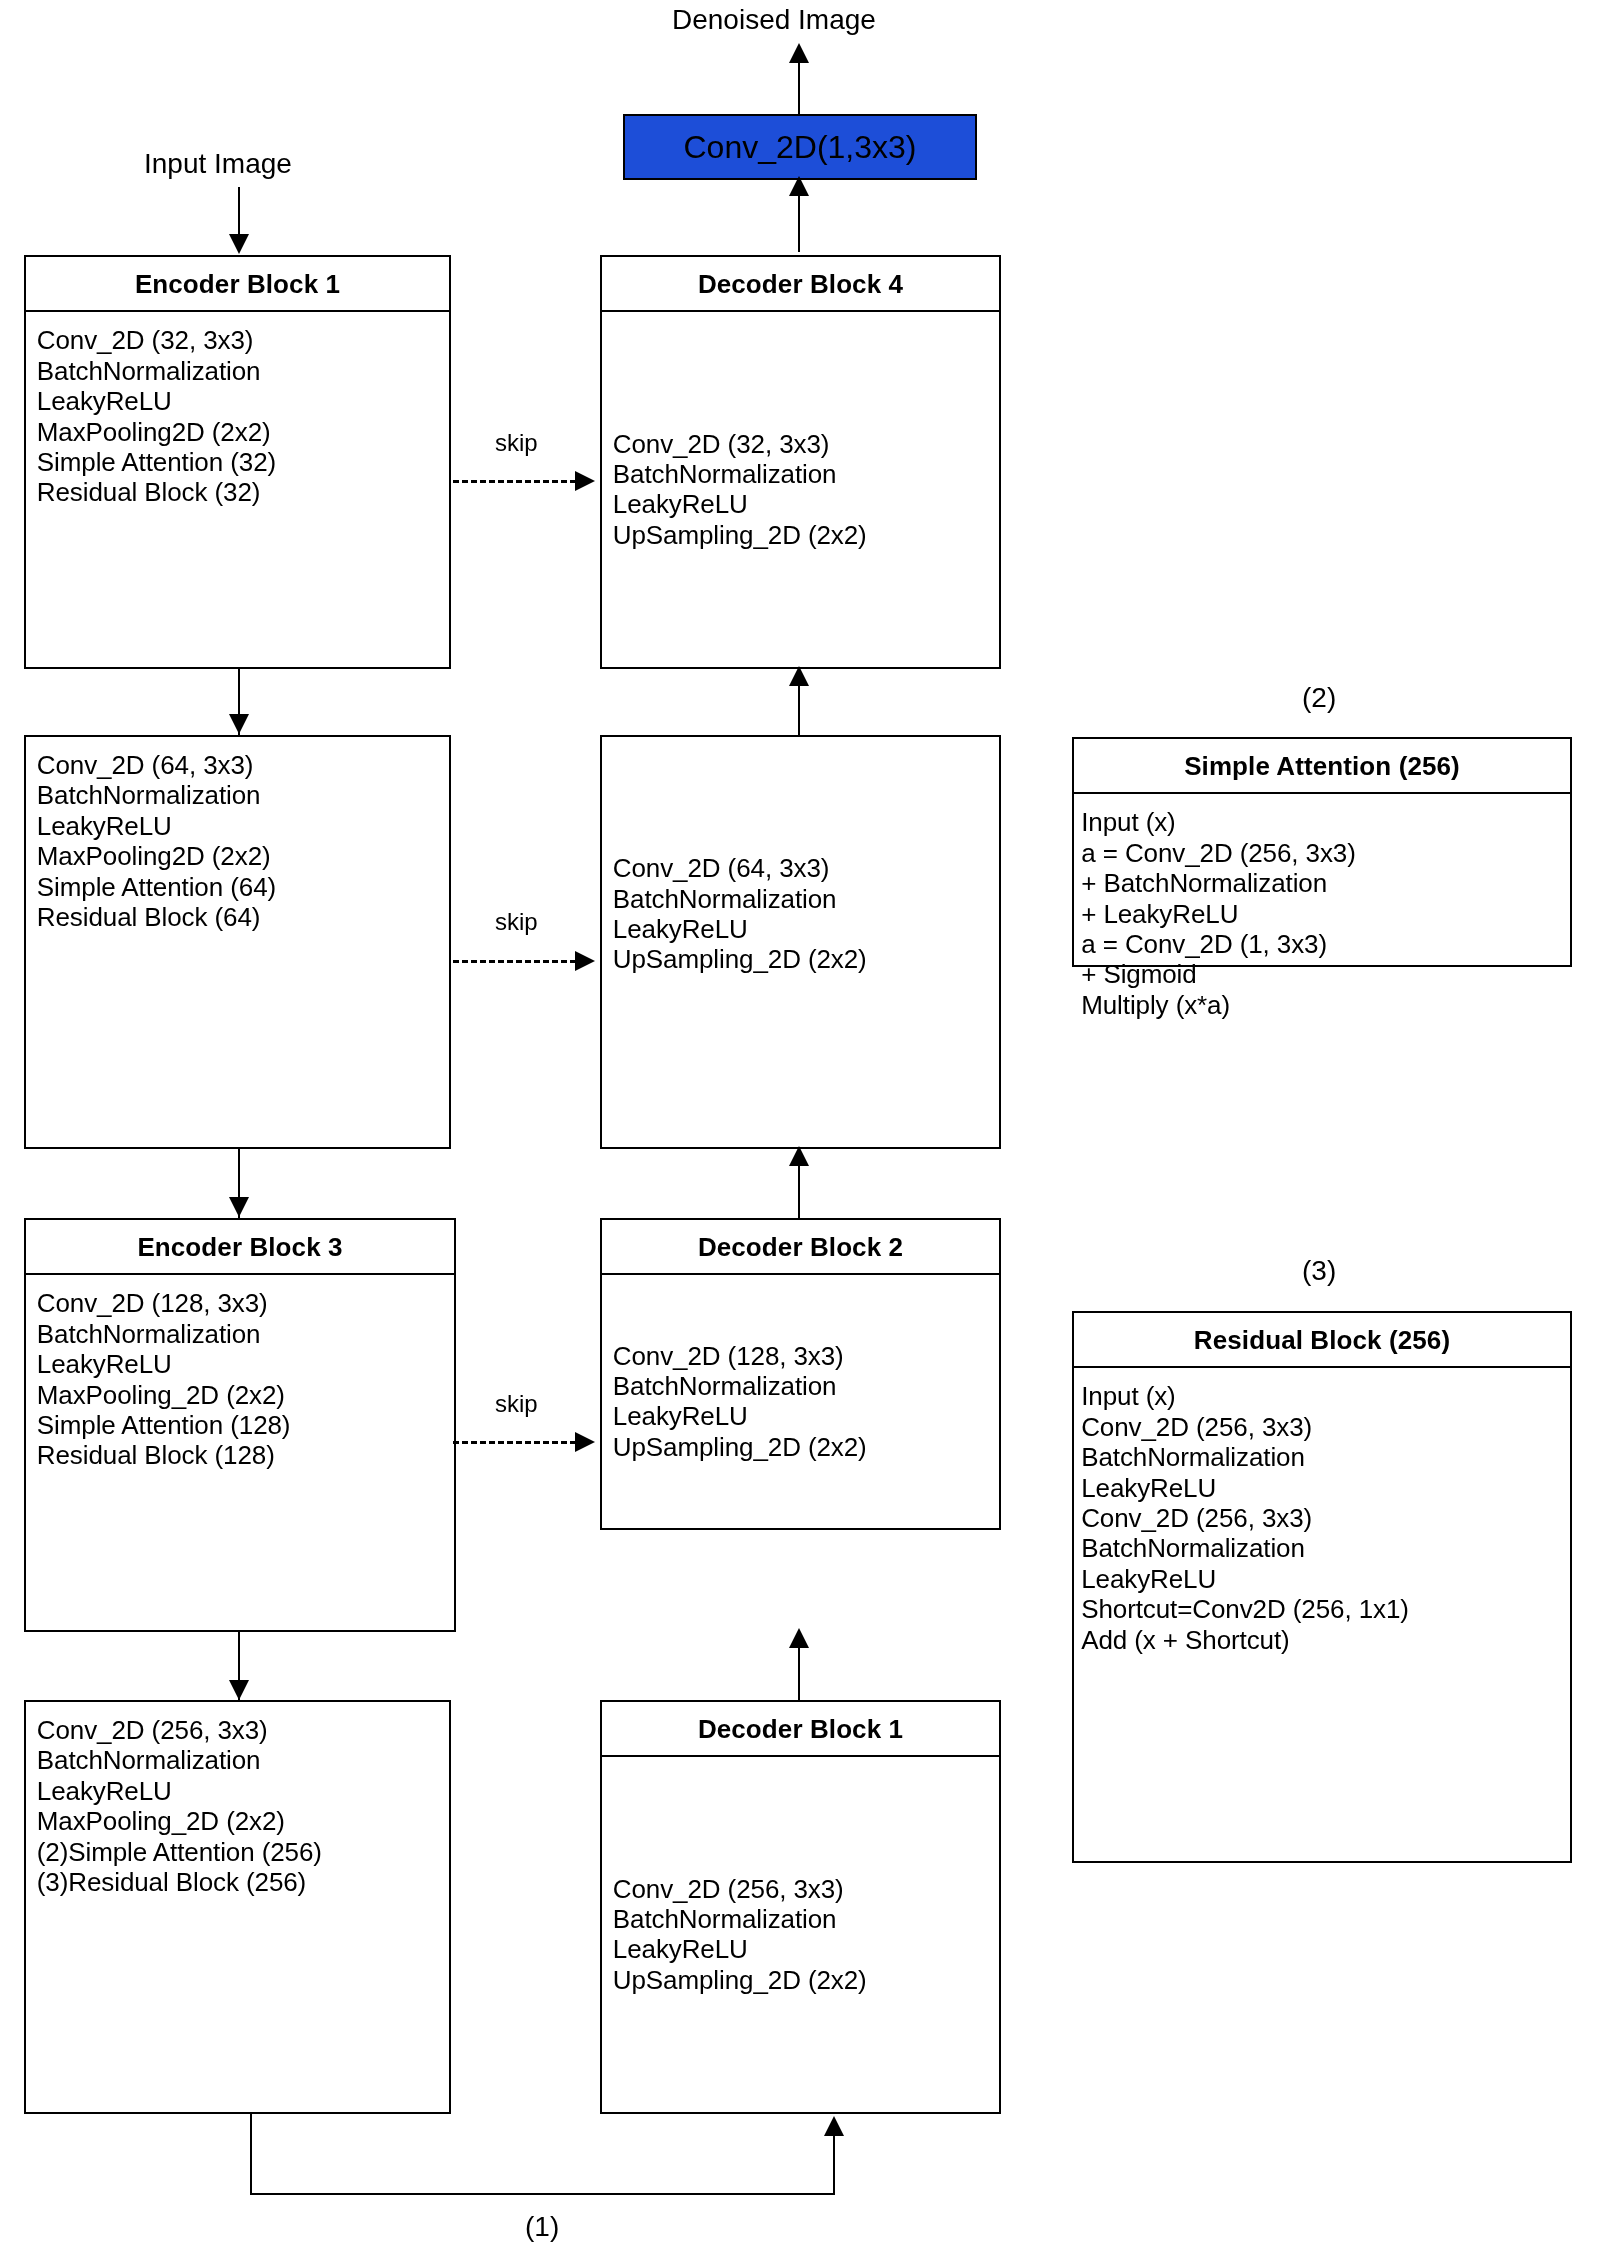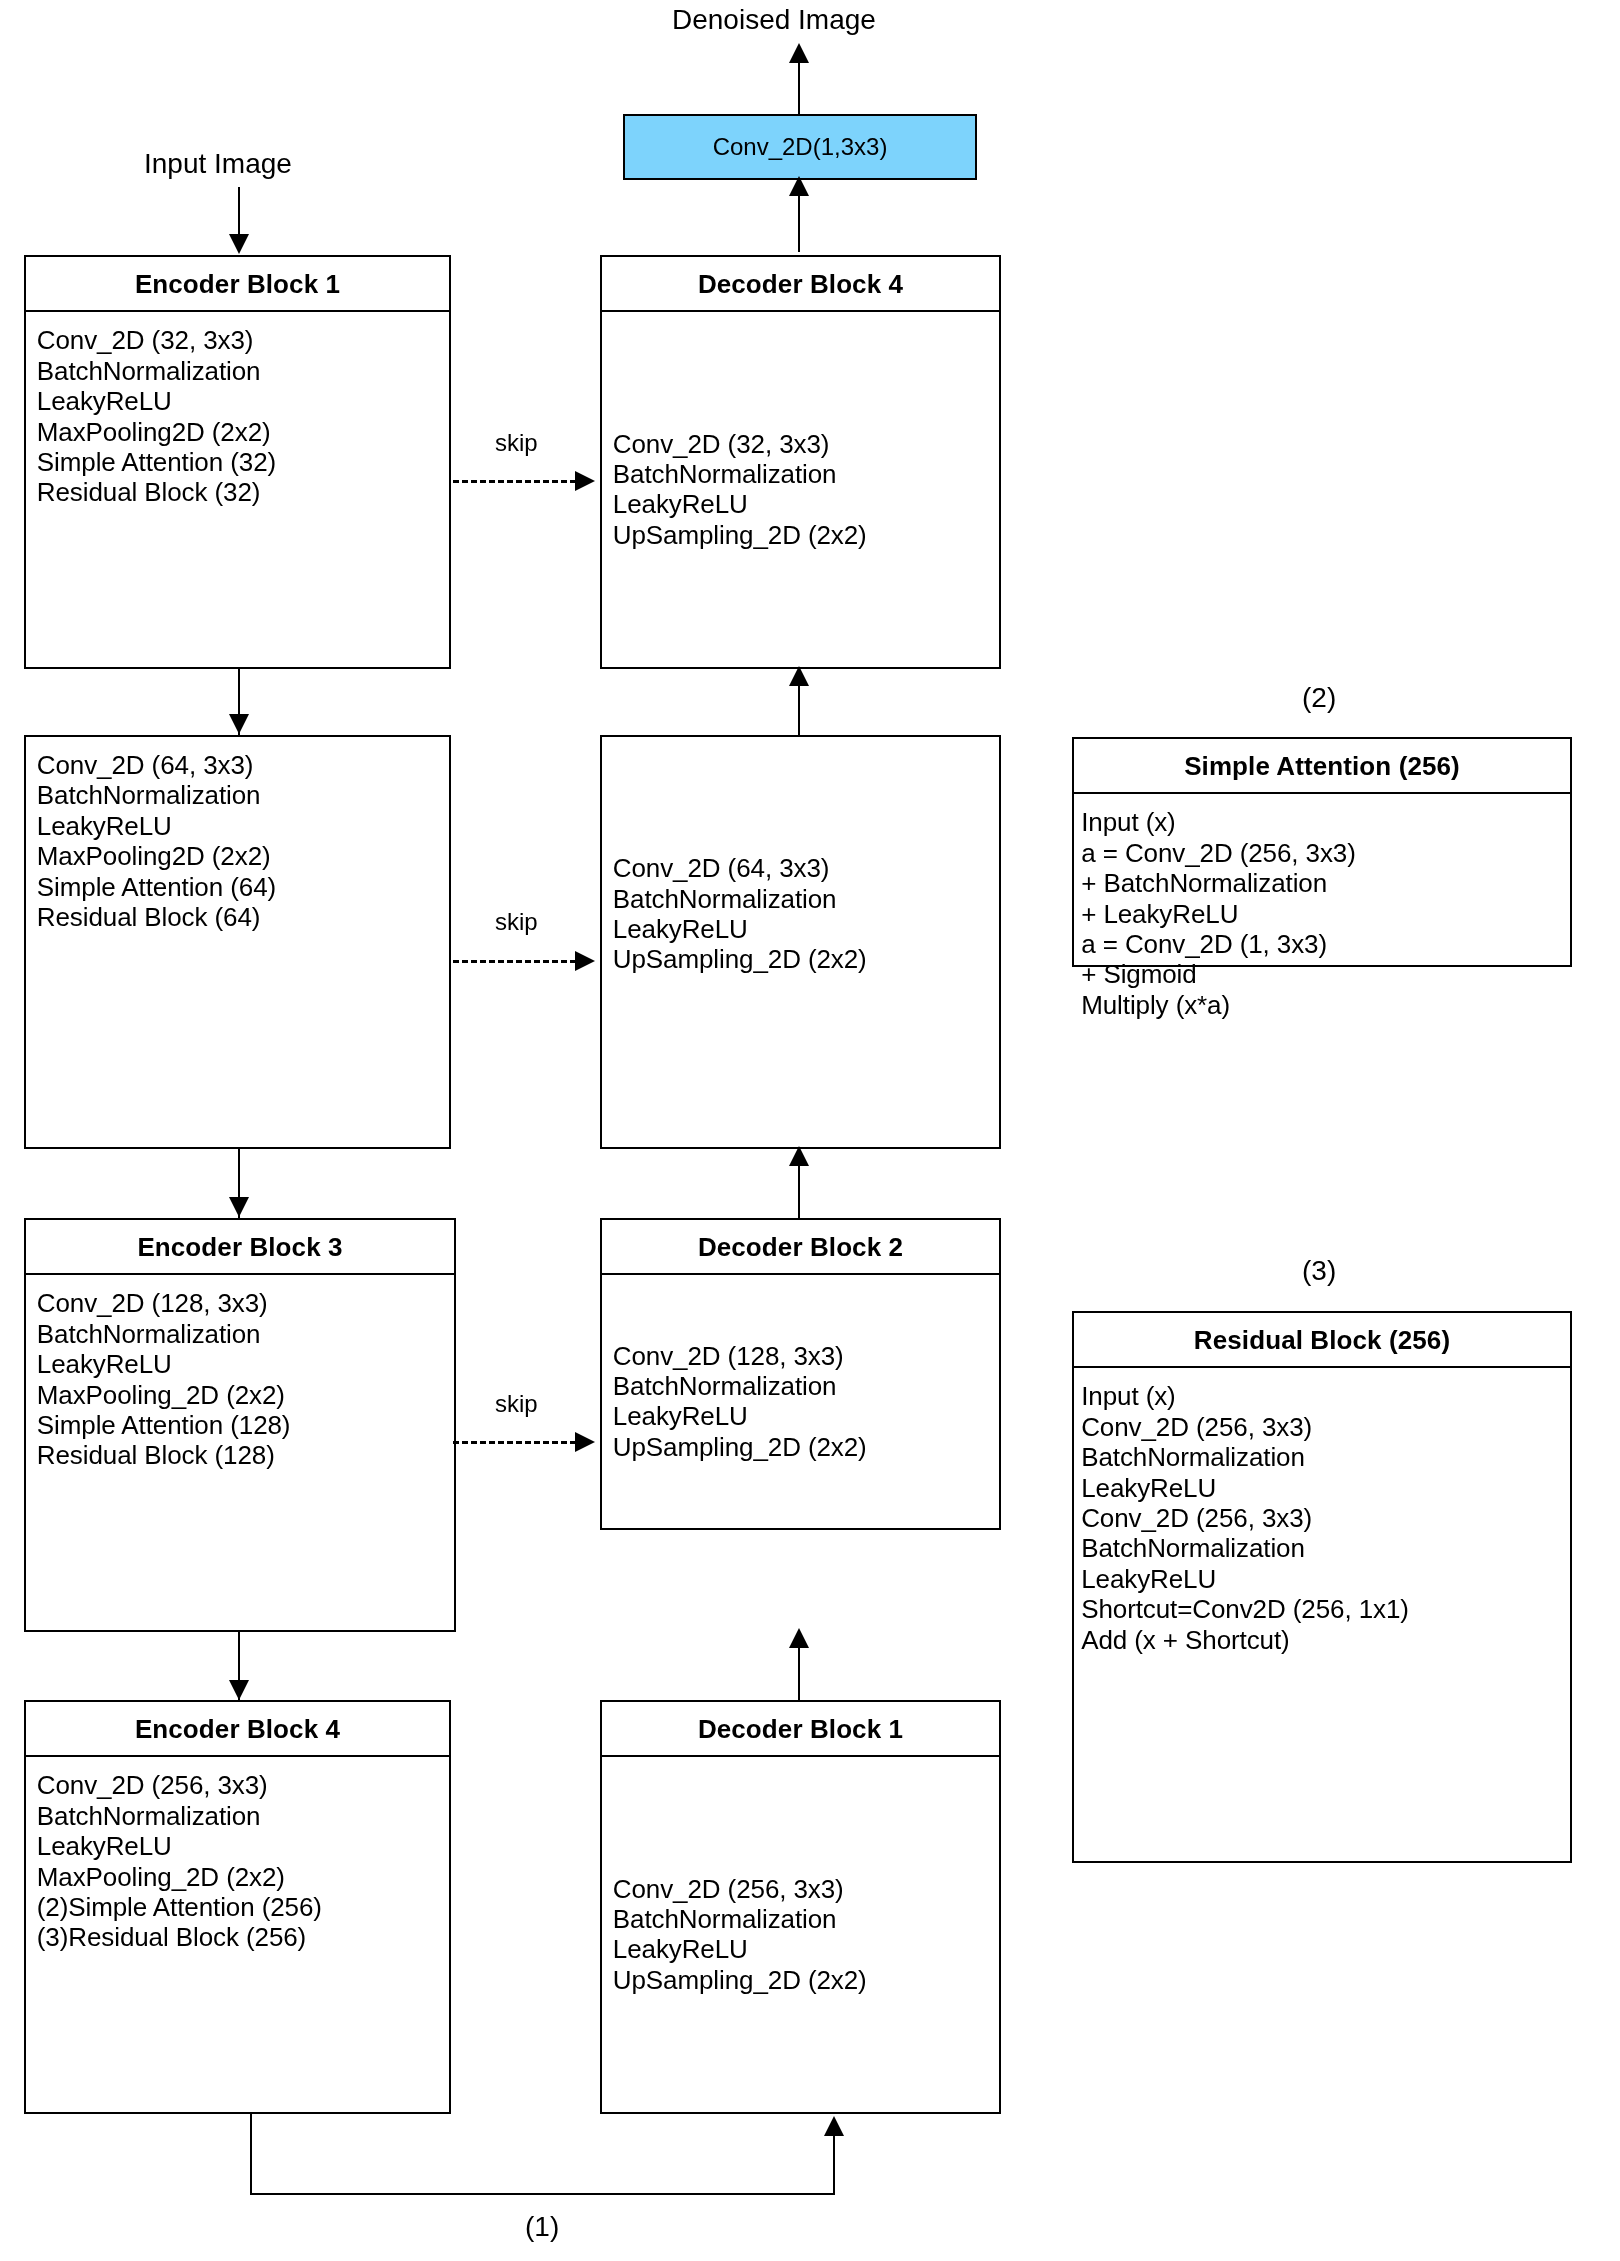--- a/index.html
+++ b/index.html
@@ -55,25 +55,25 @@
     line-height: 1.17;
     white-space: nowrap;
     letter-spacing: -0.1px;
   }
 
   
   .plainbox {
     position: absolute;
     box-sizing: border-box;
     border: 2.4px solid #000000;
-    background: #7dd3fc;
+    background: #1d4ed8;
     display: flex;
     align-items: center;
     justify-content: center;
-    font-size: 24px;
+    font-size: 32px;
     white-space: nowrap;
   }
 
   
   .label {
     position: absolute;
     font-size: 28px;
     white-space: nowrap;
     line-height: 1;
   }
@@ -177,21 +177,20 @@
       <div class="line">Conv_2D (128, 3x3)</div>
       <div class="line">BatchNormalization</div>
       <div class="line">LeakyReLU</div>
       <div class="line">MaxPooling_2D (2x2)</div>
       <div class="line">Simple Attention (128)</div>
       <div class="line">Residual Block (128)</div>
     </div>
   </div>
 
   <div class="block" style="left:24px; top:1700px; width:427px; height:414px;">
-    <div class="block-title">Encoder Block 4</div>
     <div class="block-body top-align">
       <div class="line">Conv_2D (256, 3x3)</div>
       <div class="line">BatchNormalization</div>
       <div class="line">LeakyReLU</div>
       <div class="line">MaxPooling_2D (2x2)</div>
       <div class="line">(2)Simple Attention (256)</div>
       <div class="line">(3)Residual Block (256)</div>
     </div>
   </div>
 

